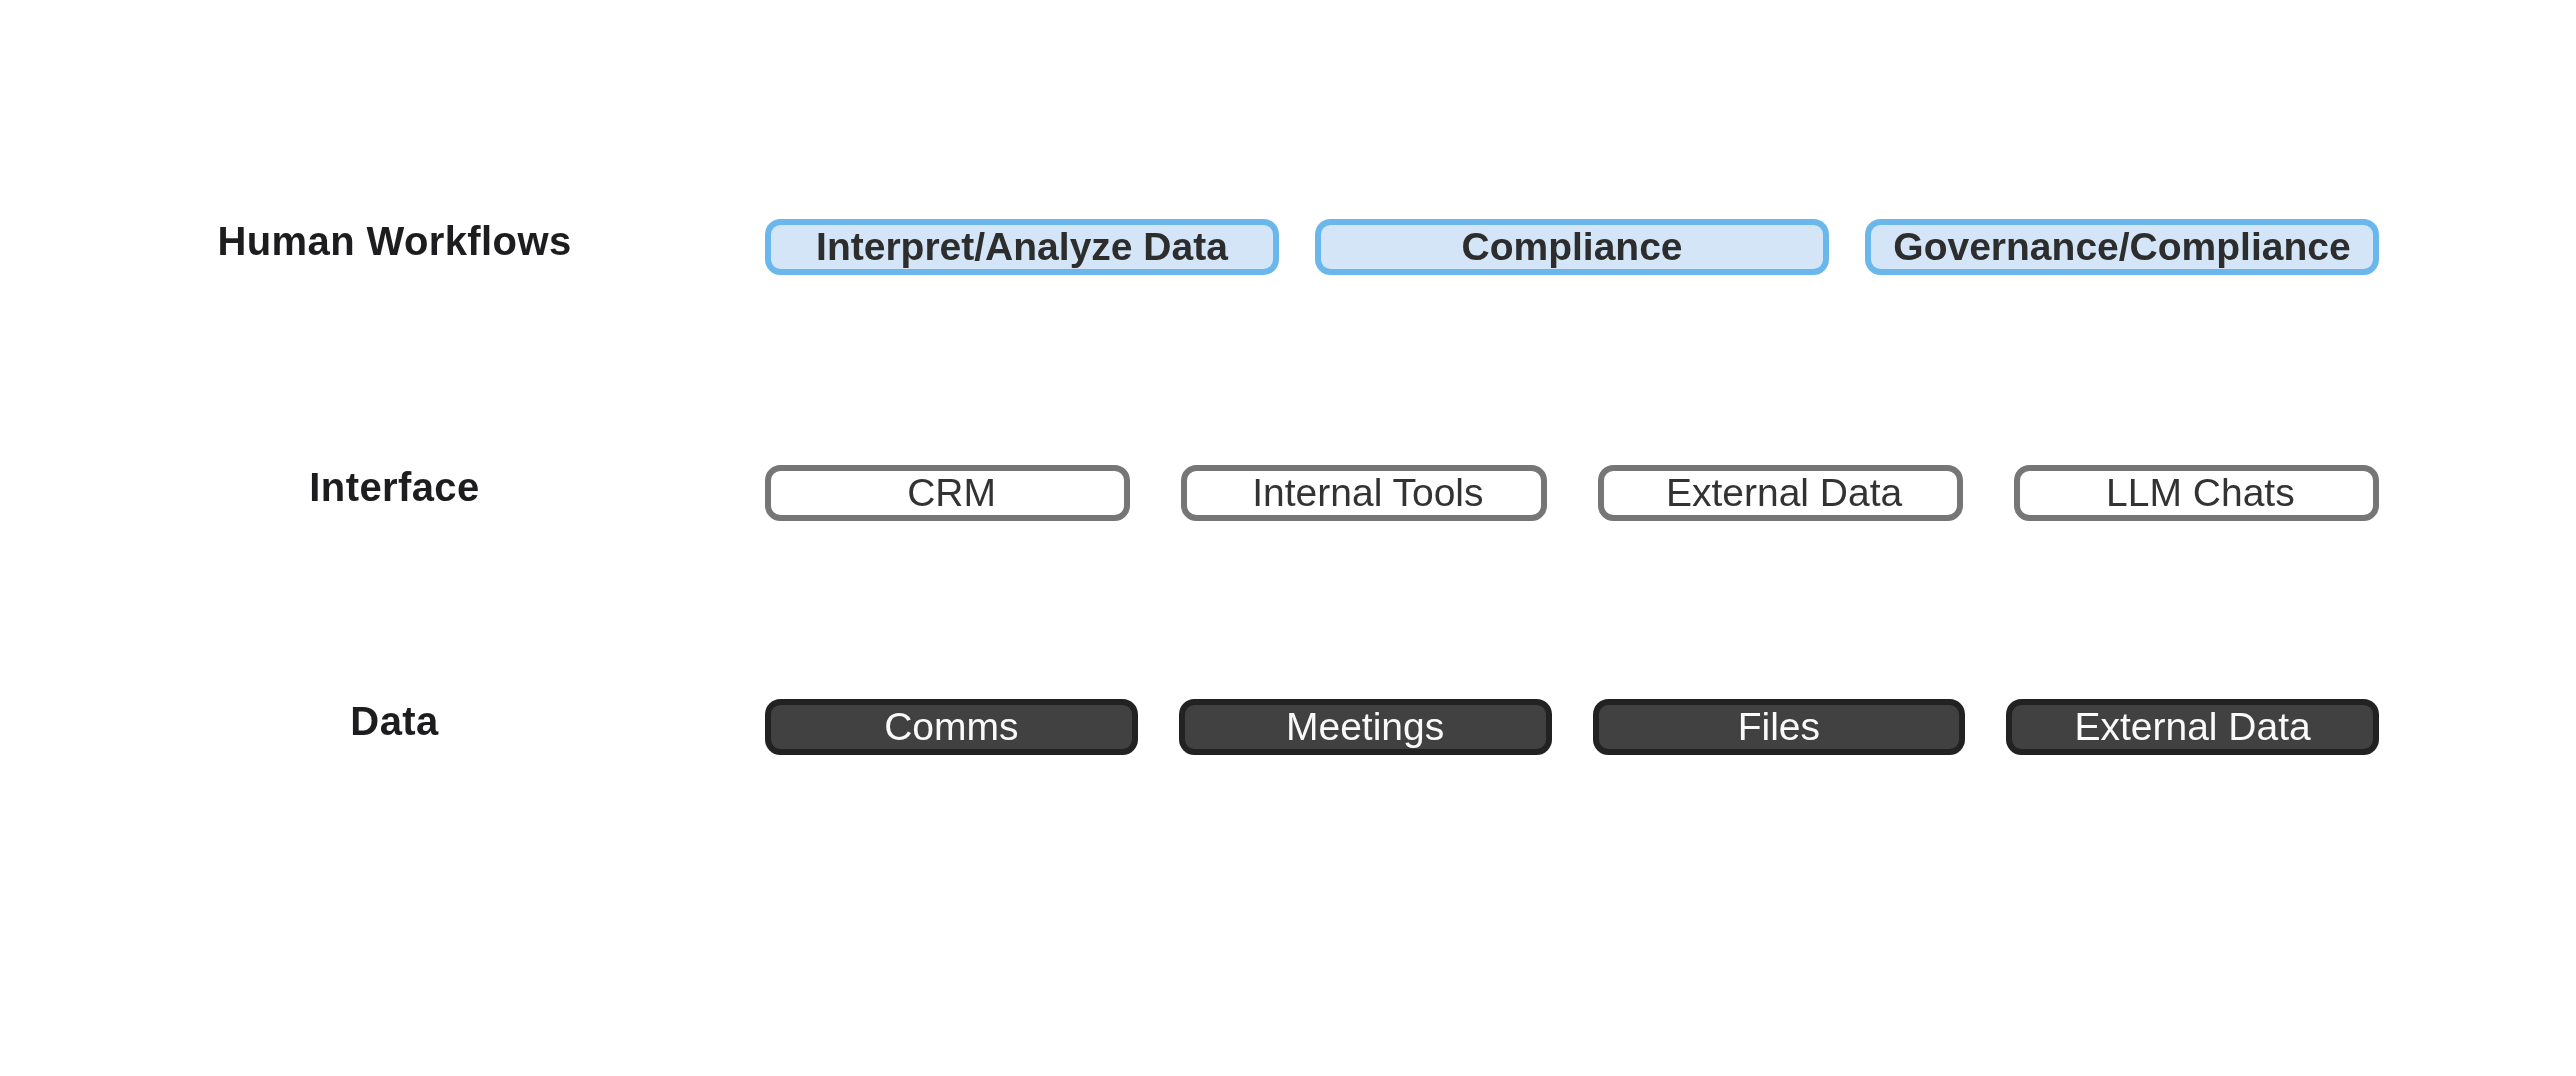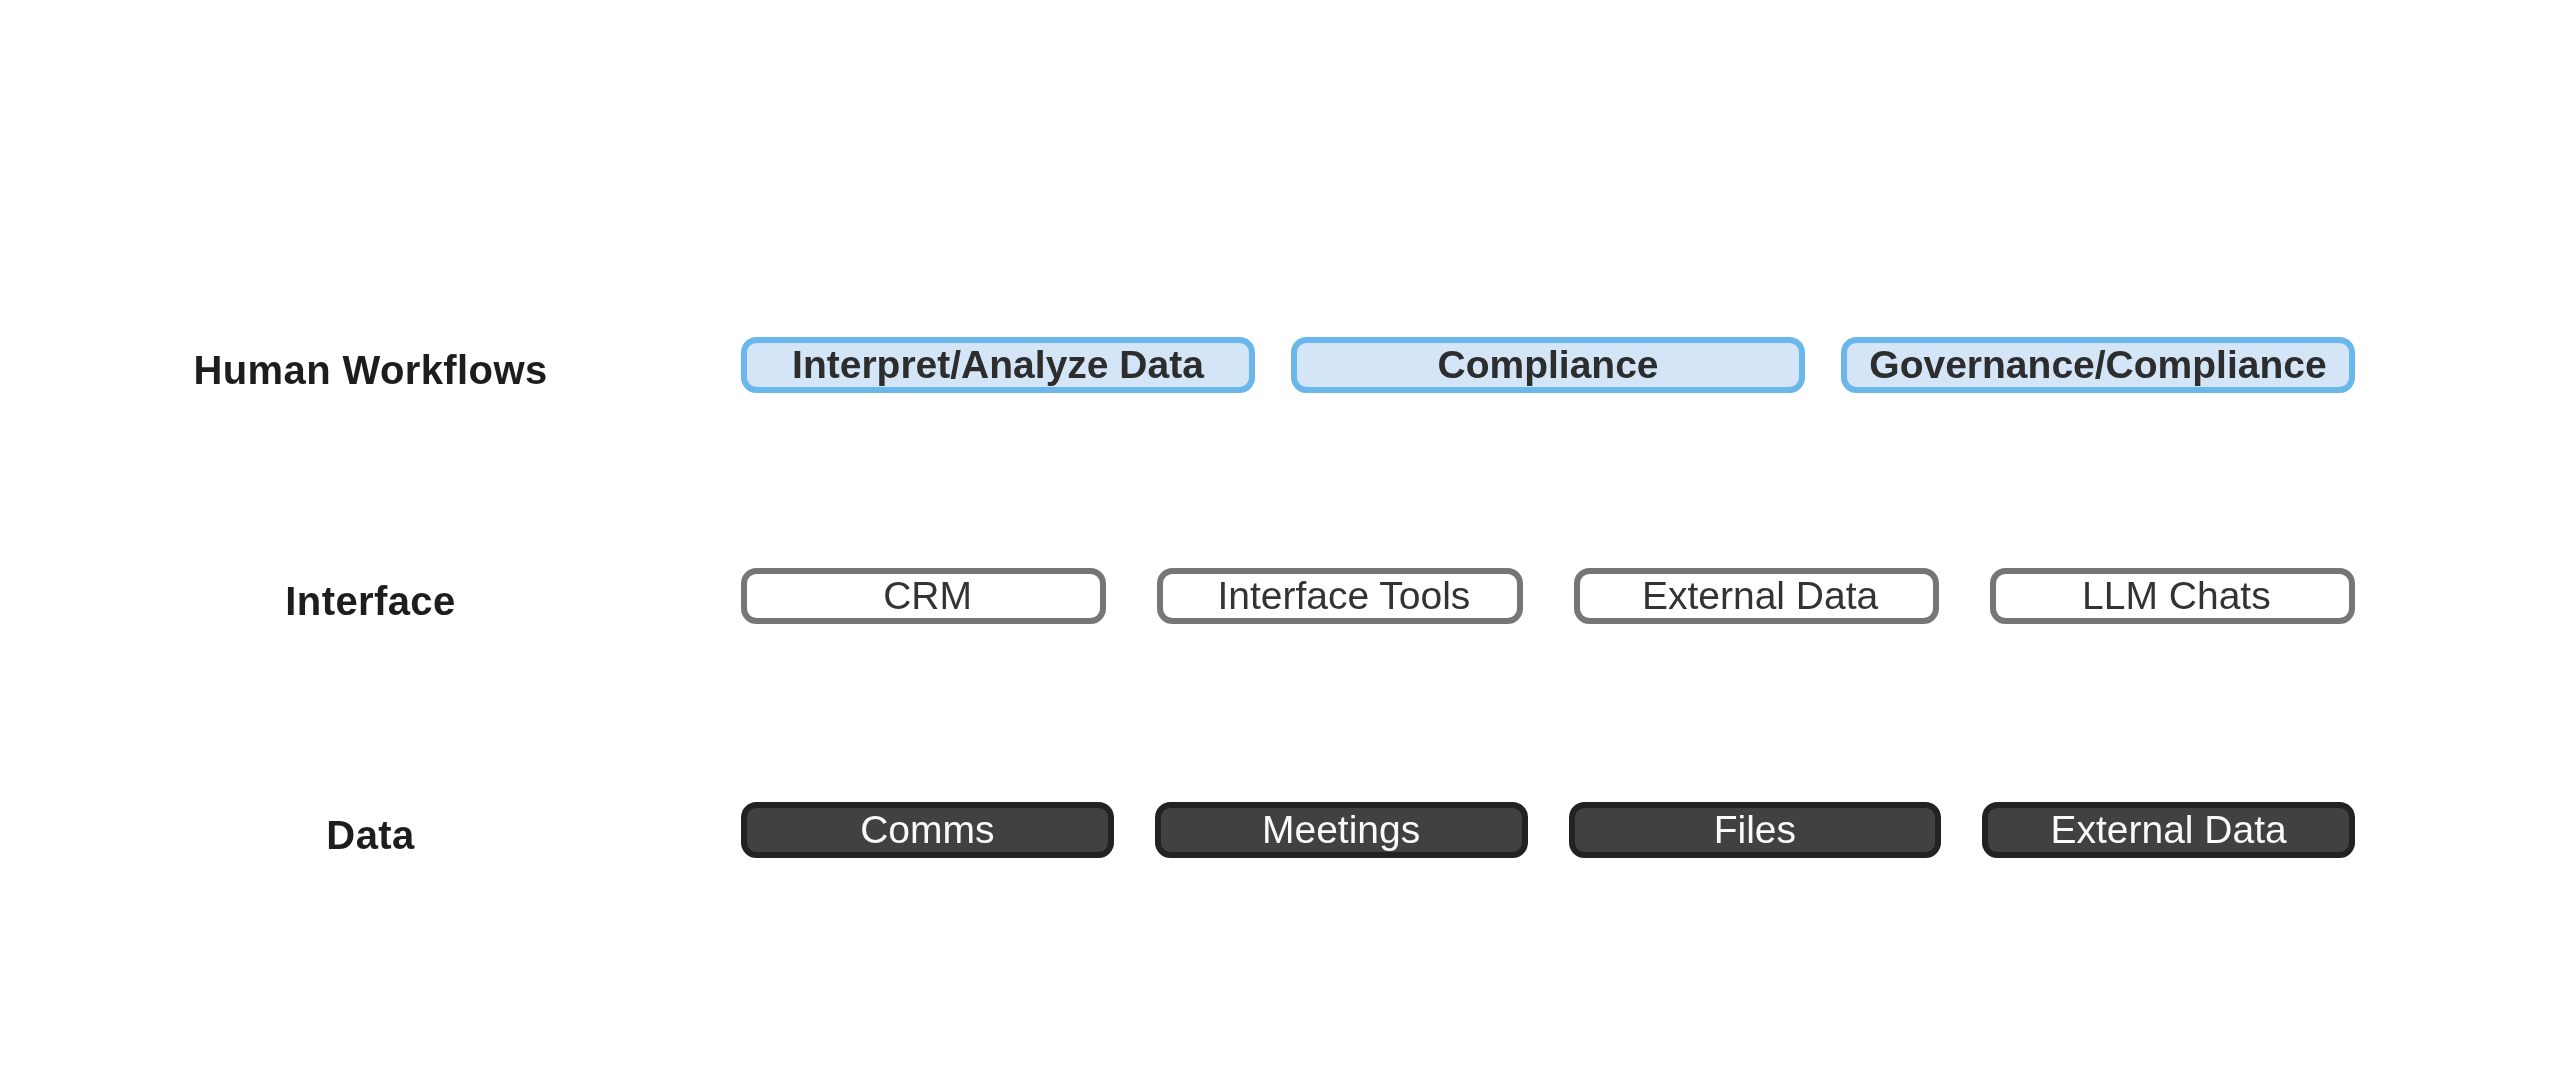--- a/index.html
+++ b/index.html
@@ -10,21 +10,22 @@
   }
   .canvas {
     position: relative;
     width: 2576px;
     height: 1076px;
     background: #ffffff;
     overflow: hidden;
   }
   .row {
     display: flex;
-    align-items: flex-end;
+    align-items: flex-start;
+    margin-left: 24px;
   }
   .row-label {
     width: 741px;
     flex: 0 0 741px;
     display: flex;
     align-items: center;
     justify-content: center;
     font-weight: 700;
     font-size: 40px;
     letter-spacing: 0.4px;
@@ -84,21 +85,21 @@
       <div class="box box-blue">Interpret/Analyze Data</div>
       <div class="box box-blue">Compliance</div>
       <div class="box box-blue">Governance/Compliance</div>
     </div>
   </div>
 
   <div class="row row-interface">
     <div class="row-label">Interface</div>
     <div class="boxes">
       <div class="box box-white">CRM</div>
-      <div class="box box-white">Interface Tools</div>
+      <div class="box box-white">Internal Tools</div>
       <div class="box box-white">External Data</div>
       <div class="box box-white">LLM Chats</div>
     </div>
   </div>
 
   <div class="row row-data">
     <div class="row-label">Data</div>
     <div class="boxes">
       <div class="box box-dark">Comms</div>
       <div class="box box-dark">Meetings</div>

